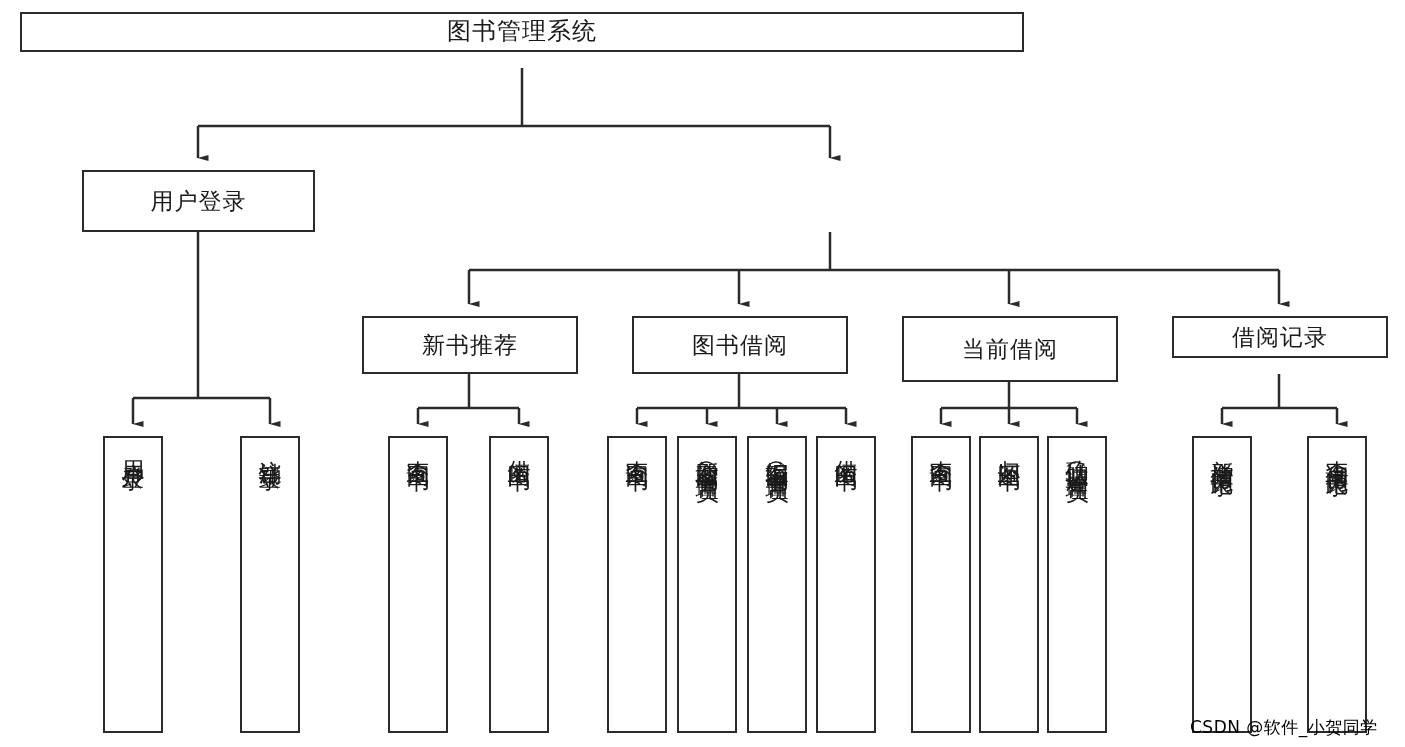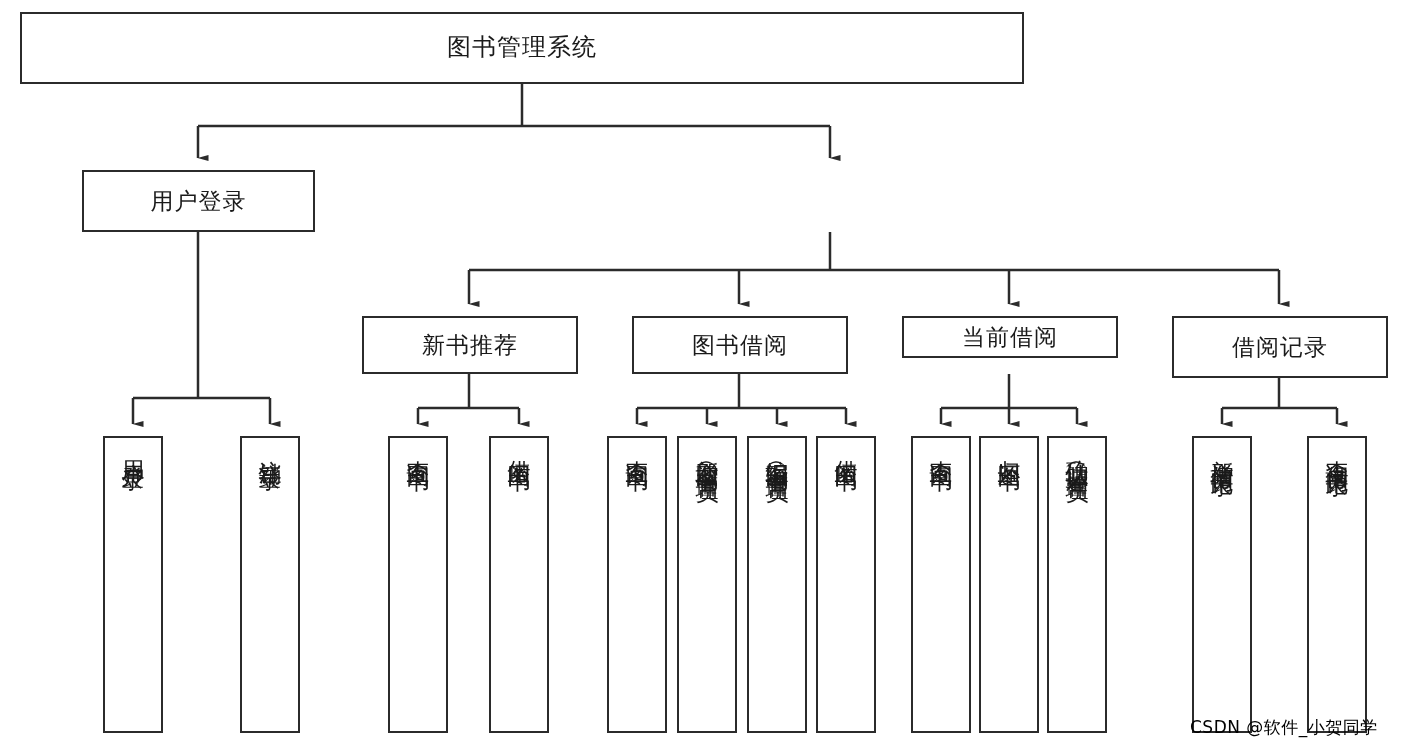--- a/index.html
+++ b/index.html
@@ -120,38 +120,38 @@
       <path d="M 1009 408 L 1009 424" marker-end="url(#arrowhead)"></path>
       <path d="M 1077 408 L 1077 424" marker-end="url(#arrowhead)"></path>
 
       <path d="M 1279 374 L 1279 408"></path>
       <path d="M 1222 408 L 1337 408"></path>
       <path d="M 1222 408 L 1222 424" marker-end="url(#arrowhead)"></path>
       <path d="M 1337 408 L 1337 424" marker-end="url(#arrowhead)"></path>
     </g>
   </svg>
 
-  <div class="node horiz root" style="left:20px; top:12px; width:1004px; height:72px;">
+  <div class="node horiz root" style="left:20px; top:12px; width:1004px; height:40px;">
     <span class="node-label">图书管理系统</span>
   </div>
 
   <div class="node horiz" style="left:82px; top:170px; width:233px; height:62px;">
     <span class="node-label">用户登录</span>
   </div>
 
   <div class="node horiz" style="left:362px; top:316px; width:216px; height:58px;">
     <span class="node-label">新书推荐</span>
   </div>
   <div class="node horiz" style="left:632px; top:316px; width:216px; height:58px;">
     <span class="node-label">图书借阅</span>
   </div>
-  <div class="node horiz" style="left:902px; top:316px; width:216px; height:42px;">
+  <div class="node horiz" style="left:902px; top:316px; width:216px; height:66px;">
     <span class="node-label">当前借阅</span>
   </div>
-  <div class="node horiz" style="left:1172px; top:316px; width:216px; height:62px;">
+  <div class="node horiz" style="left:1172px; top:316px; width:216px; height:42px;">
     <span class="node-label">借阅记录</span>
   </div>
 
   <div class="node vert" style="left:103px; top:436px; width:60px; height:297px;">
     <span class="node-label">用户登录</span>
   </div>
   <div class="node vert" style="left:240px; top:436px; width:60px; height:297px;">
     <span class="node-label">注销登录</span>
   </div>
 

